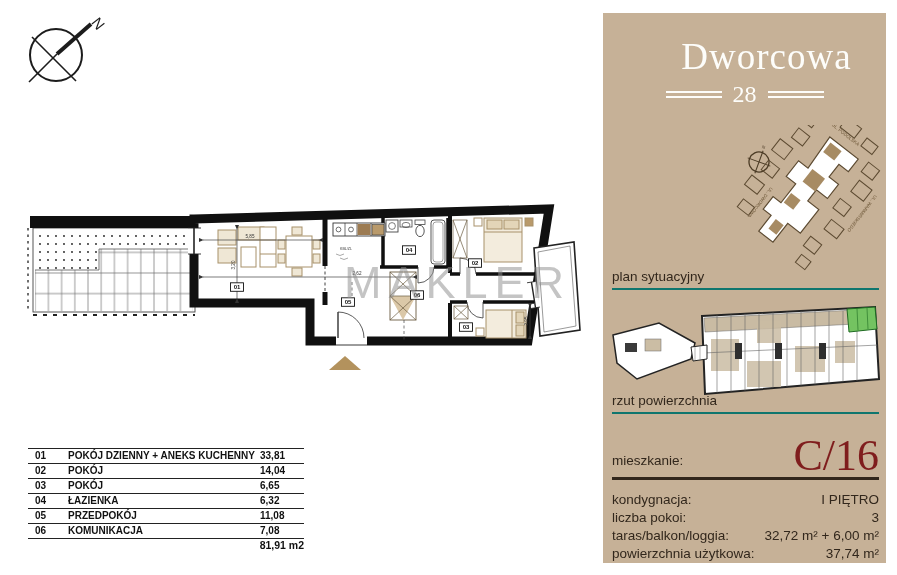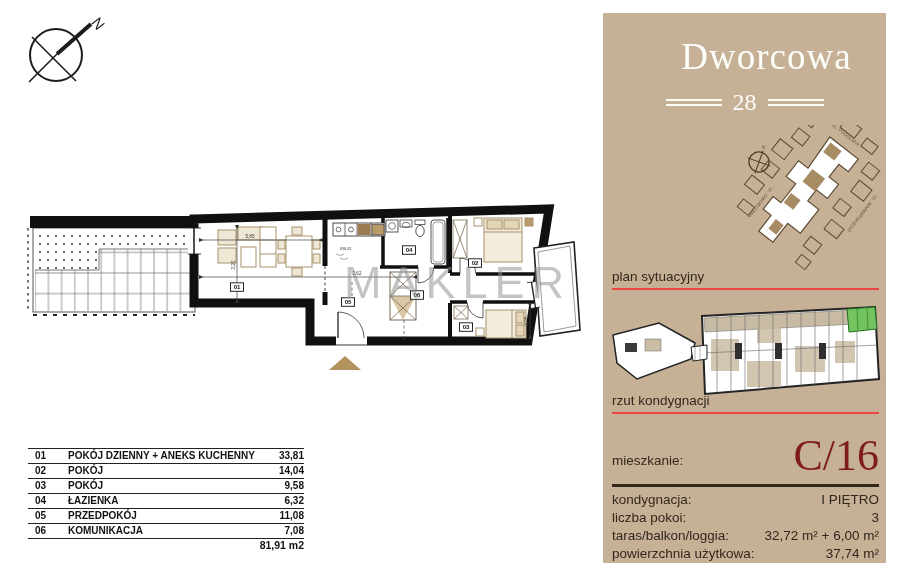--- a/index.html
+++ b/index.html
@@ -14,40 +14,40 @@
   .watermark{position:absolute;left:344px;top:257px;font-size:45px;font-weight:normal;
              letter-spacing:7px;color:#8f8f8f;opacity:.52;white-space:nowrap;}
 
   
   .rooms{position:absolute;left:28px;top:448px;width:276px;color:#111;
          font-size:10px;font-weight:bold;}
   .rows{border-bottom:1.6px solid #222;}
   .trow{display:flex;border-top:1.6px solid #222;height:14px;line-height:14px;}
   .tno{width:40px;padding-left:7px;box-sizing:border-box;}
   .tnm{flex:1;white-space:nowrap;}
-  .tar{width:44px;text-align:right;}
+  .tar{width:44px;text-align:left;}
   .total{text-align:right;font-size:10.5px;}
 
   
   .sidebar{position:absolute;left:603px;top:13px;width:283px;height:550px;background:#c6b197;}
   .brand{position:absolute;top:22px;left:0;right:0;text-align:center;color:#fdfdfa;
          font-family:"Liberation Serif",serif;}
   .brand-name{font-size:37px;letter-spacing:1px;padding-left:44px;}
-  .brand-sub{margin-top:12px;display:flex;align-items:center;justify-content:center;gap:11px;}
+  .brand-sub{margin-top:4px;display:flex;align-items:center;justify-content:center;gap:11px;}
   .dline{width:56px;height:7px;border-top:2px solid #fdfdfa;border-bottom:2px solid #fdfdfa;
          box-sizing:border-box;}
   .brand-number{font-size:24px;line-height:1;}
   .caption{position:absolute;left:9px;right:7px;color:#32271c;font-size:13.5px;
-           border-bottom:2px solid #ef4444;padding-bottom:4px;}
+           border-bottom:2px solid #0f766e;padding-bottom:4px;}
   .cap1{top:256px;} .cap2{top:380px;}
   .sitemap{position:absolute;left:4px;top:112px;}
   .floorthumb{position:absolute;left:4px;top:288px;}
   .mieszkanie{position:absolute;left:9px;right:7px;top:424px;display:flex;
               justify-content:space-between;align-items:flex-end;
-              border-bottom:3px solid #32271c;padding-bottom:10px;color:#32271c;}
+              border-bottom:3px solid #32271c;padding-bottom:3px;color:#32271c;}
   .m-label{font-size:13.5px;padding-bottom:6px;}
   .m-id{font-family:"Liberation Serif",serif;font-size:44px;color:#7f1d1d;line-height:.85;}
   .details{position:absolute;left:9px;right:7px;top:478px;color:#32271c;font-size:13.5px;}
   .drow{display:flex;justify-content:space-between;line-height:18px;}
 
   svg text{font-family:"Liberation Sans",sans-serif;}
 </style>
 </head>
 <body>
 
@@ -262,21 +262,21 @@
         <span class="tar">33,81</span>
       </div>
       <div class="trow">
         <span class="tno">02</span>
         <span class="tnm">POKÓJ</span>
         <span class="tar">14,04</span>
       </div>
       <div class="trow">
         <span class="tno">03</span>
         <span class="tnm">POKÓJ</span>
-        <span class="tar">9,58</span>
+        <span class="tar">6,65</span>
       </div>
       <div class="trow">
         <span class="tno">04</span>
         <span class="tnm">ŁAZIENKA</span>
         <span class="tar">6,32</span>
       </div>
       <div class="trow">
         <span class="tno">05</span>
         <span class="tnm">PRZEDPOKÓJ</span>
         <span class="tar">11,08</span>
@@ -384,21 +384,21 @@
         <path d="M250 7.5 L251 29 M260 7 L261 28" stroke="#1e6b22" stroke-width="0.6"></path>
       </g>
       <g>
         <polygon points="6,34 52,22 88,42 84,58 30,78 10,62" fill="#fff" stroke="#232323" stroke-width="1.5"></polygon>
         <rect x="38" y="38" width="16" height="12" fill="#cbbda4" stroke="#666" stroke-width="0.5"></rect>
         <rect x="18" y="42" width="12" height="9" fill="#3a3a3a"></rect>
         <polygon points="84,46 100,44 100,58 86,60" fill="#fff" stroke="#232323" stroke-width="1"></polygon>
         <path d="M88 46 L88 59 M93 45.5 L93 58.5" stroke="#666" stroke-width="0.5"></path>
       </g>
     </svg>
-    <div class="caption cap2">rzut kondygnacji</div>
+    <div class="caption cap2">rzut powierzchnia</div>
 
     <div class="mieszkanie">
       <span class="m-label">mieszkanie:</span>
       <span class="m-id">C/16</span>
     </div>
 
     <div class="details">
       <div class="drow">
         <span>kondygnacja:</span>
         <span>I PIĘTRO</span>

